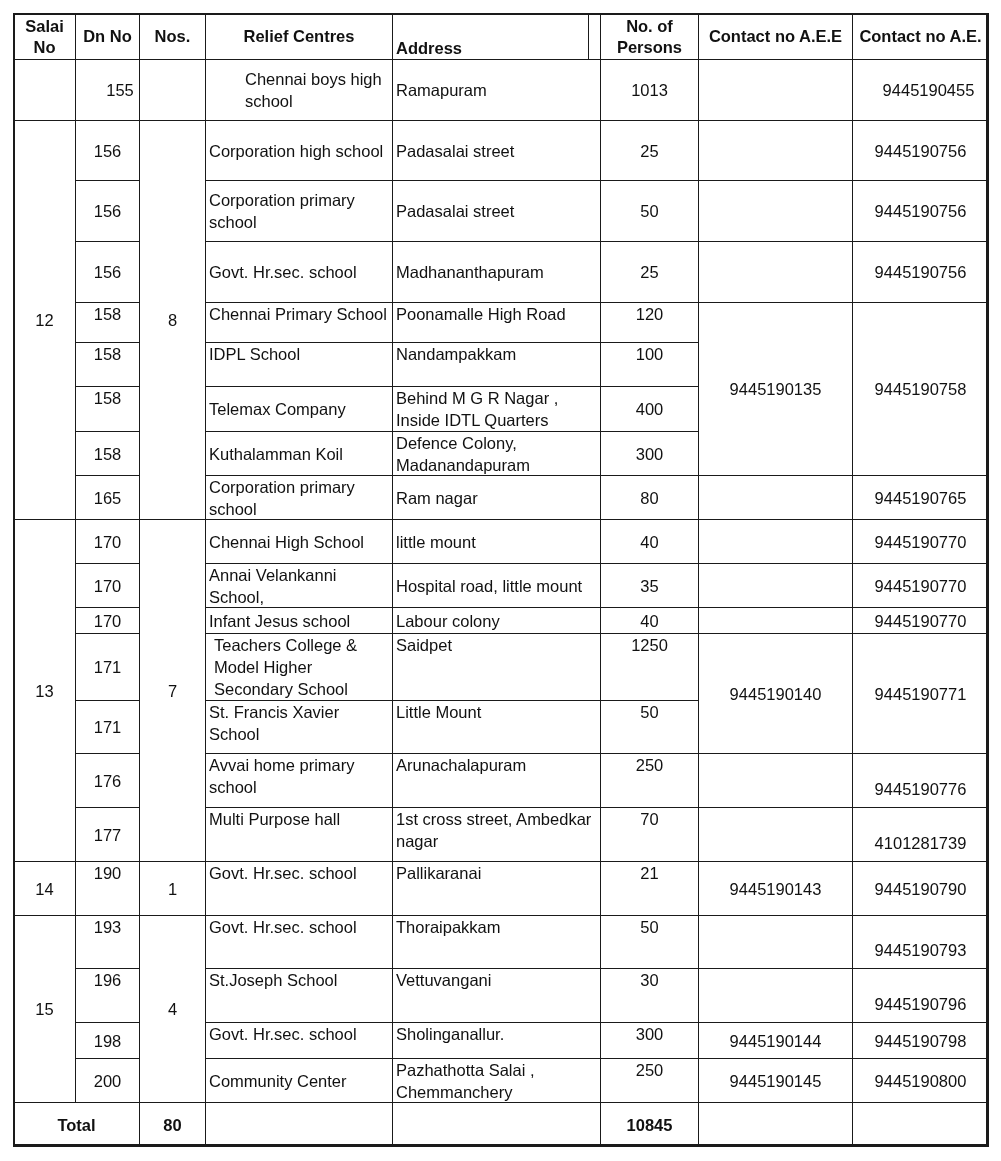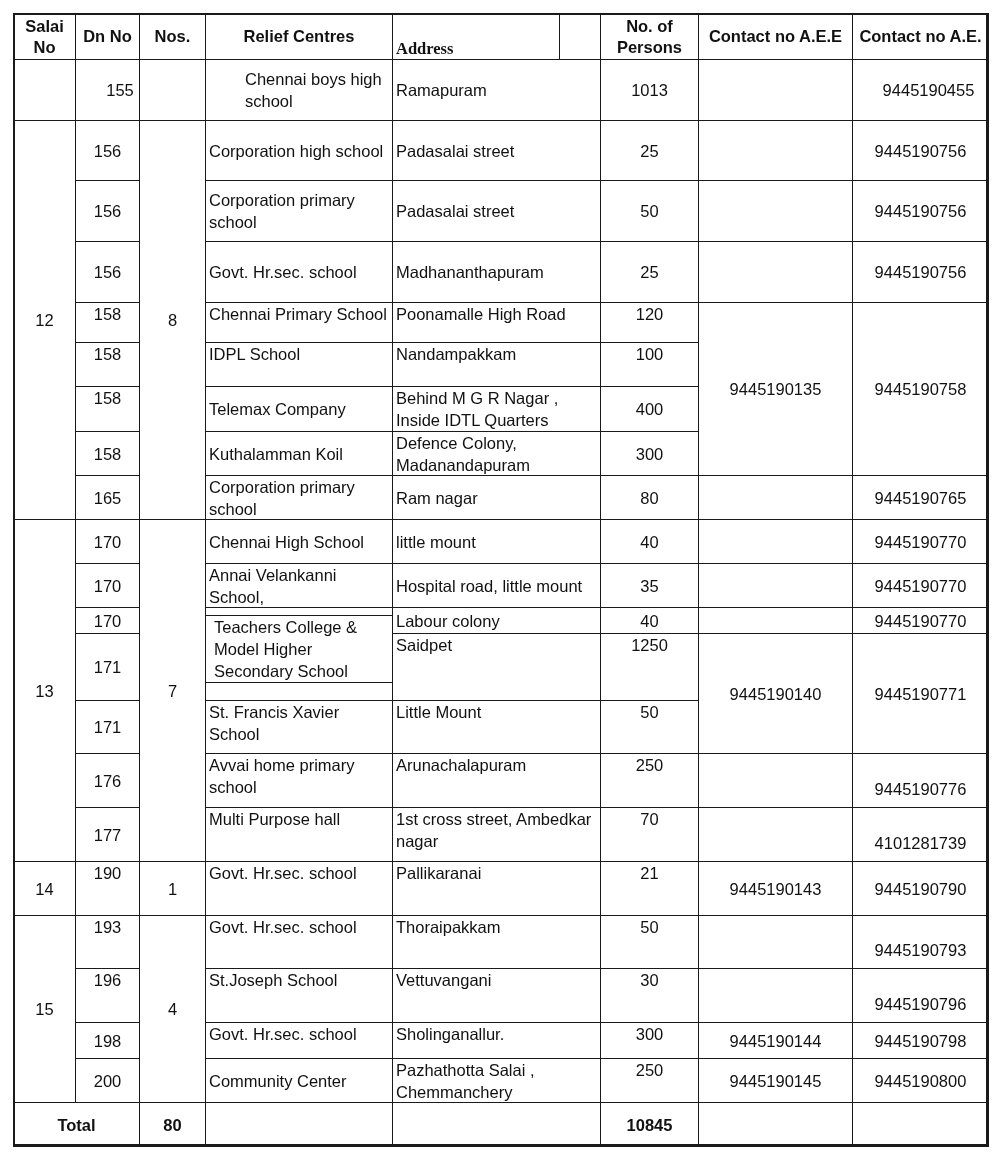--- a/index.html
+++ b/index.html
@@ -30,21 +30,21 @@
     </div>
     <div class="cell hdr c vmid" style="left: 75px; top: 13px; width: 65px; height: 47px;">
       <span>Dn No</span>
     </div>
     <div class="cell hdr c vmid" style="left: 139px; top: 13px; width: 67px; height: 47px;">
       <span>Nos.</span>
     </div>
     <div class="cell hdr c vmid" style="left: 205px; top: 13px; width: 188px; height: 47px;">
       <span>Relief Centres</span>
     </div>
-    <div class="cell hdr l vbot" style="left: 392px; top: 13px; width: 168px; height: 47px; font-family: Liberation Serif, serif;">
+    <div class="cell hdr l vbot" style="left: 392px; top: 13px; width: 197px; height: 47px;">
       <span>Address</span>
     </div>
     <div class="cell hdr c vmid" style="left: 600px; top: 13px; width: 99px; height: 47px;">
       <span>No. of Persons</span>
     </div>
     <div class="cell hdr c vmid" style="left: 698px; top: 13px; width: 155px; height: 47px;">
       <span>Contact no A.E.E</span>
     </div>
     <div class="cell hdr c vmid" style="left: 852px; top: 13px; width: 137px; height: 47px;">
       <span>Contact no A.E.</span>
@@ -219,21 +219,21 @@
     </div>
     <div class="cell l vmid" style="left: 392px; top: 607px; width: 209px; height: 27px;">
       <span>Labour colony</span>
     </div>
     <div class="cell c vmid" style="left: 600px; top: 607px; width: 99px; height: 27px;">
       <span>40</span>
     </div>
     <div class="cell c vmid" style="left: 75px; top: 633px; width: 65px; height: 68px;">
       <span>171</span>
     </div>
-    <div class="cell l vtop" style="left: 205px; top: 615px; width: 188px; height: 68px; padding-left: 8px;">
+    <div class="cell l vtop" style="left: 205px; top: 633px; width: 188px; height: 68px; padding-left: 8px;">
       <span>Teachers College &amp; Model Higher Secondary School</span>
     </div>
     <div class="cell l vtop" style="left: 392px; top: 633px; width: 209px; height: 68px;">
       <span>Saidpet</span>
     </div>
     <div class="cell c vtop" style="left: 600px; top: 633px; width: 99px; height: 68px;">
       <span>1250</span>
     </div>
     <div class="cell c vmid" style="left: 75px; top: 700px; width: 65px; height: 54px;">
       <span>171</span>

